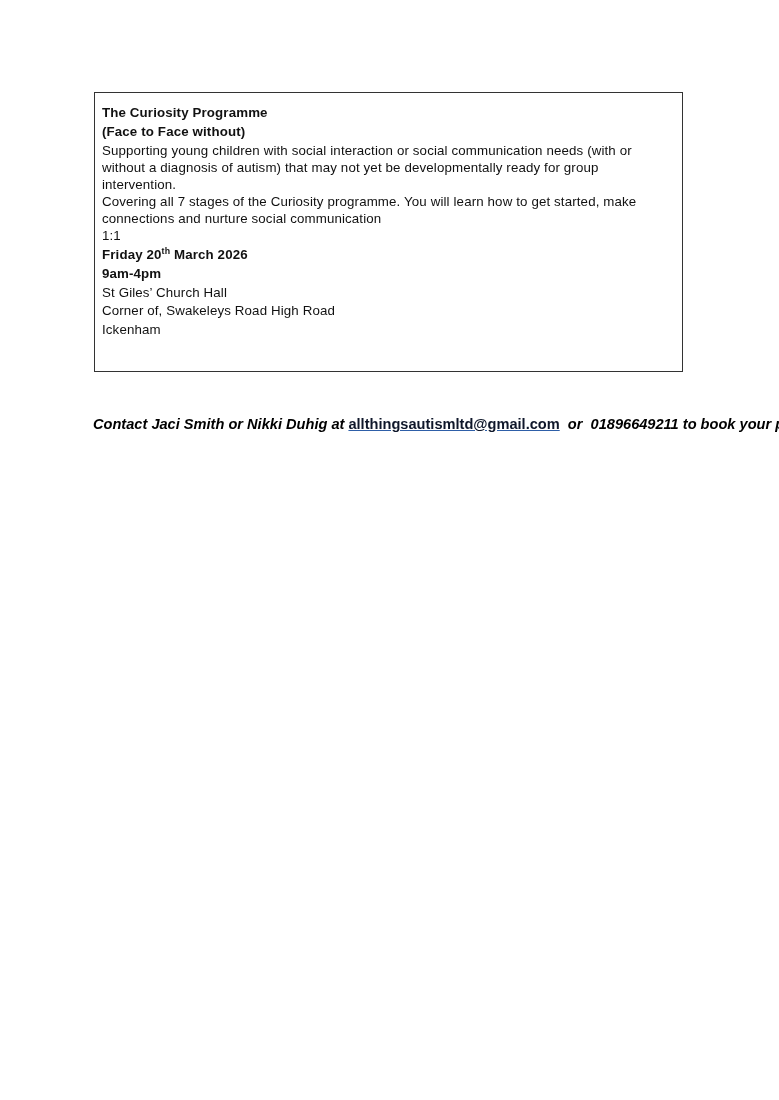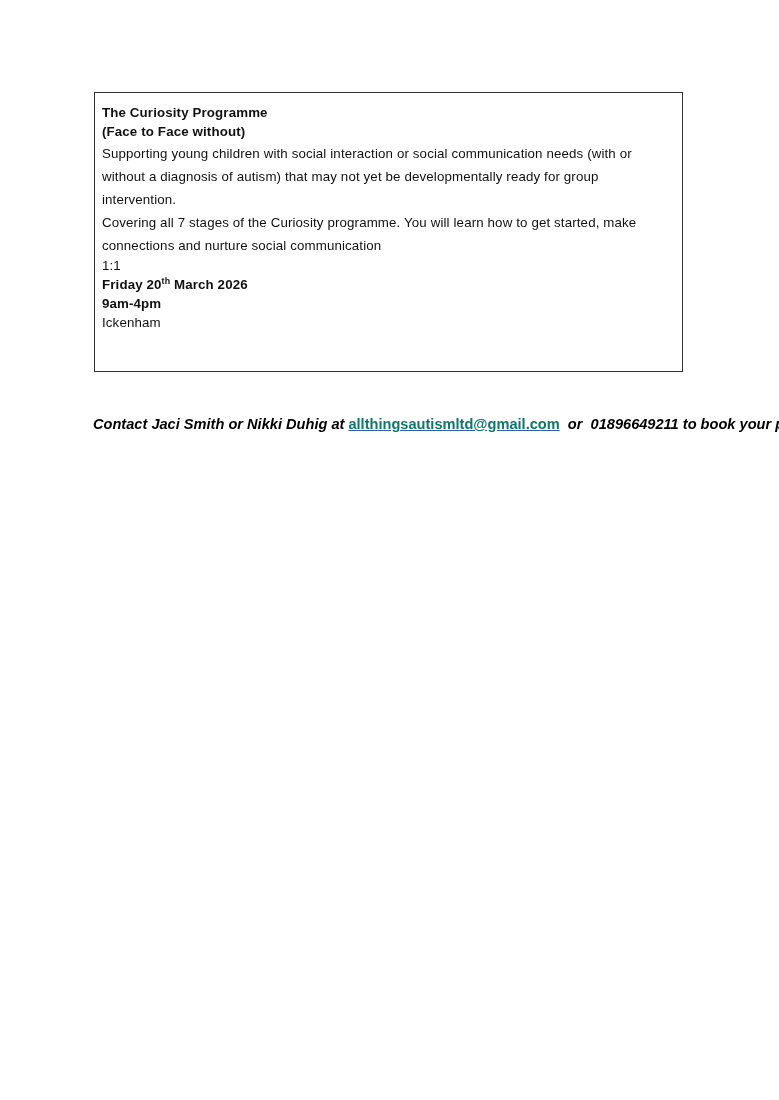--- a/index.html
+++ b/index.html
@@ -55,21 +55,21 @@
   }
 
   .line sup {
     font-size: 0.66em;
     vertical-align: super;
     line-height: 0;
   }
 
   .para {
     font-size: 13.3px;
-    line-height: 23px;
+    line-height: 17px;
     color: #111111;
     letter-spacing: 0.01em;
   }
 
   
   .contact-block {
     position: absolute;
     left: 93px;
     top: 412px;
     width: 592px;
@@ -80,21 +80,21 @@
     text-align: justify;
     text-justify: inter-word;
   }
 
   .contact-block .seg {
     white-space: pre;
     font-style: italic;
   }
 
   .email-link {
-    color: #0f766e;
+    color: #0f172a;
     text-decoration: underline;
     text-decoration-color: #2e5fa8;
     font-weight: bold;
     cursor: pointer;
     white-space: pre;
   }
 </style>
 </head>
 <body>
 
@@ -110,21 +110,23 @@
       <div class="para">Supporting young children with social interaction or social communication needs (with or without a diagnosis of autism) that may not yet be developmentally ready for group intervention.</div>
 
       <div class="para">Covering all 7 stages of the Curiosity programme. You will learn how to get started, make connections and nurture social communication</div>
 
       <div class="line">1:1</div>
 
       <div class="line bold"><span>Friday 20</span><sup>th</sup><span> March 2026</span></div>
 
       <div class="line bold">9am-4pm</div>
 
+      <div class="line">St Giles’ Church Hall</div>
 
+      <div class="line">Corner of, Swakeleys Road High Road</div>
 
       <div class="line">Ickenham</div>
 
 
     </div>
   </div>
 
   <div class="contact-block"><span class="seg">Contact Jaci Smith or Nikki Duhig at </span><a class="email-link">allthingsautismltd@gmail.com</a><span class="seg">  or  01896</span><span class="seg">649211 to book your place/s</span></div>
 
 </div>

